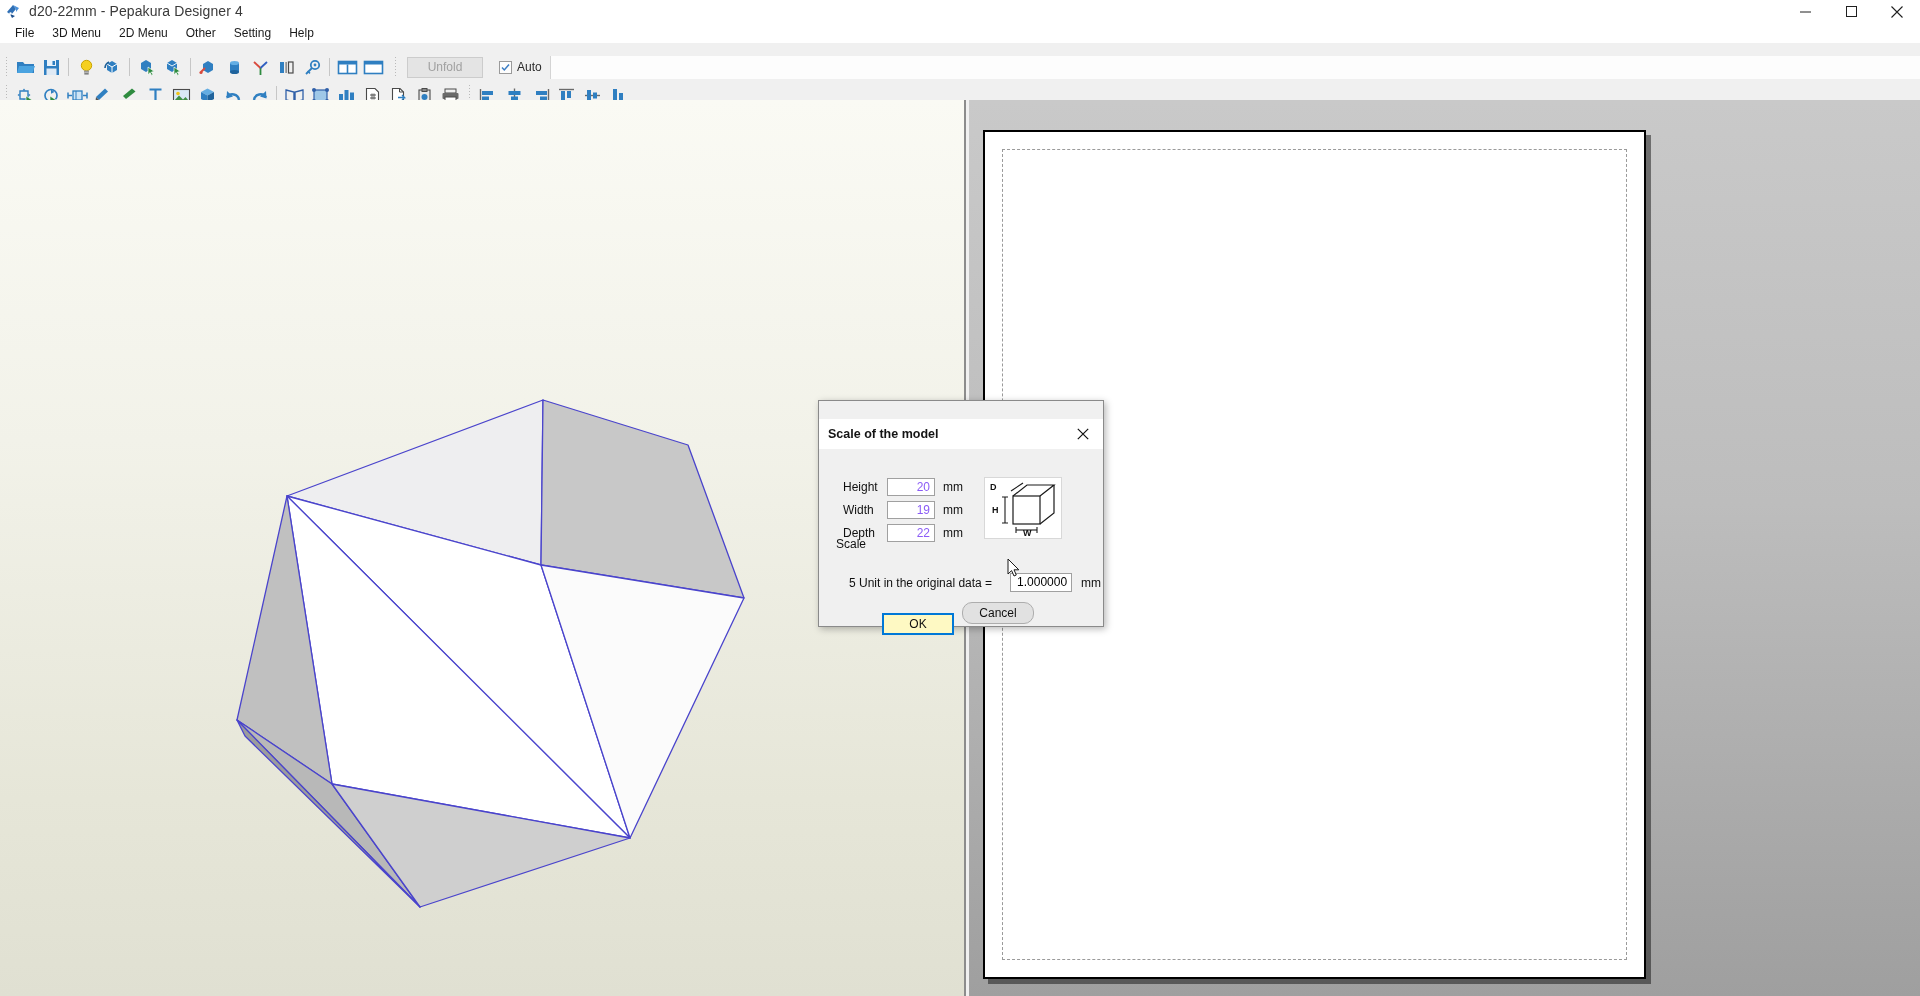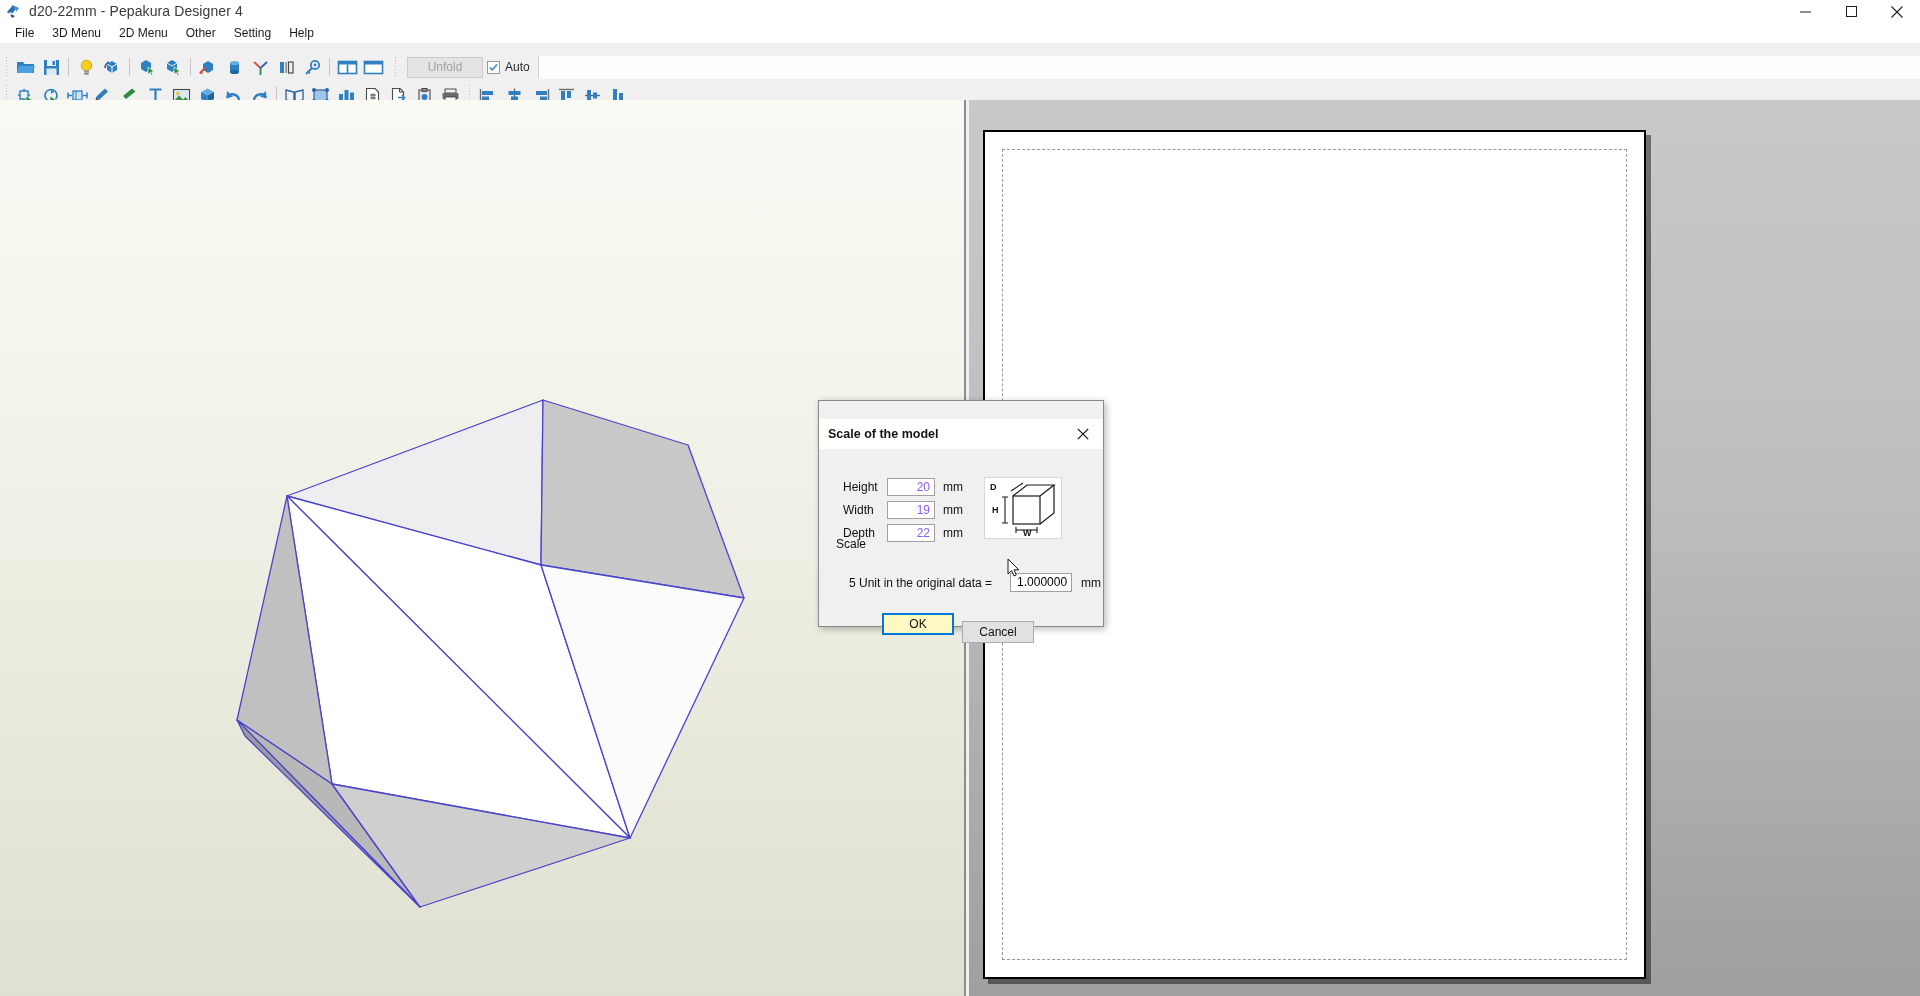--- a/index.html
+++ b/index.html
@@ -107,21 +107,21 @@
     margin-left: 6px;
     width: 76px; height: 21px;
     background: #e4e4e4;
     border: 1px solid #cccccc;
     color: #a0a0a0;
     font-size: 12px;
     display: flex; align-items: center; justify-content: center;
     flex: 0 0 auto;
   }
   .auto-chk {
-    margin-left: 4px;
+    margin-left: 16px;
     display: flex; align-items: center;
     font-size: 12px; color: #2b2b2b;
     flex: 0 0 auto;
   }
   .auto-box {
     width: 13px; height: 13px;
     border: 1px solid #9a9a9a;
     background: #fdfdfd;
     margin-right: 5px;
     display: flex; align-items: center; justify-content: center;
@@ -273,21 +273,21 @@
     border: 1px solid #adadad;
     font-size: 12px;
     display: flex; align-items: center; justify-content: center;
     color: #101010;
   }
   #ok-btn {
     left: 63px; top: 164px;
     border: 2px solid #0078d7;
     background: #fef9c3;
   }
-  #cancel-btn { left: 143px; top: 172px; }
+  #cancel-btn { left: 143px; top: 153px; border-radius: 10px; }
 
   #cursor {
     position: absolute;
     left: 1007px; top: 558px;
     width: 14px; height: 20px;
     pointer-events: none;
   }
   #cursor svg { display: block; }
 </style>
 </head>

